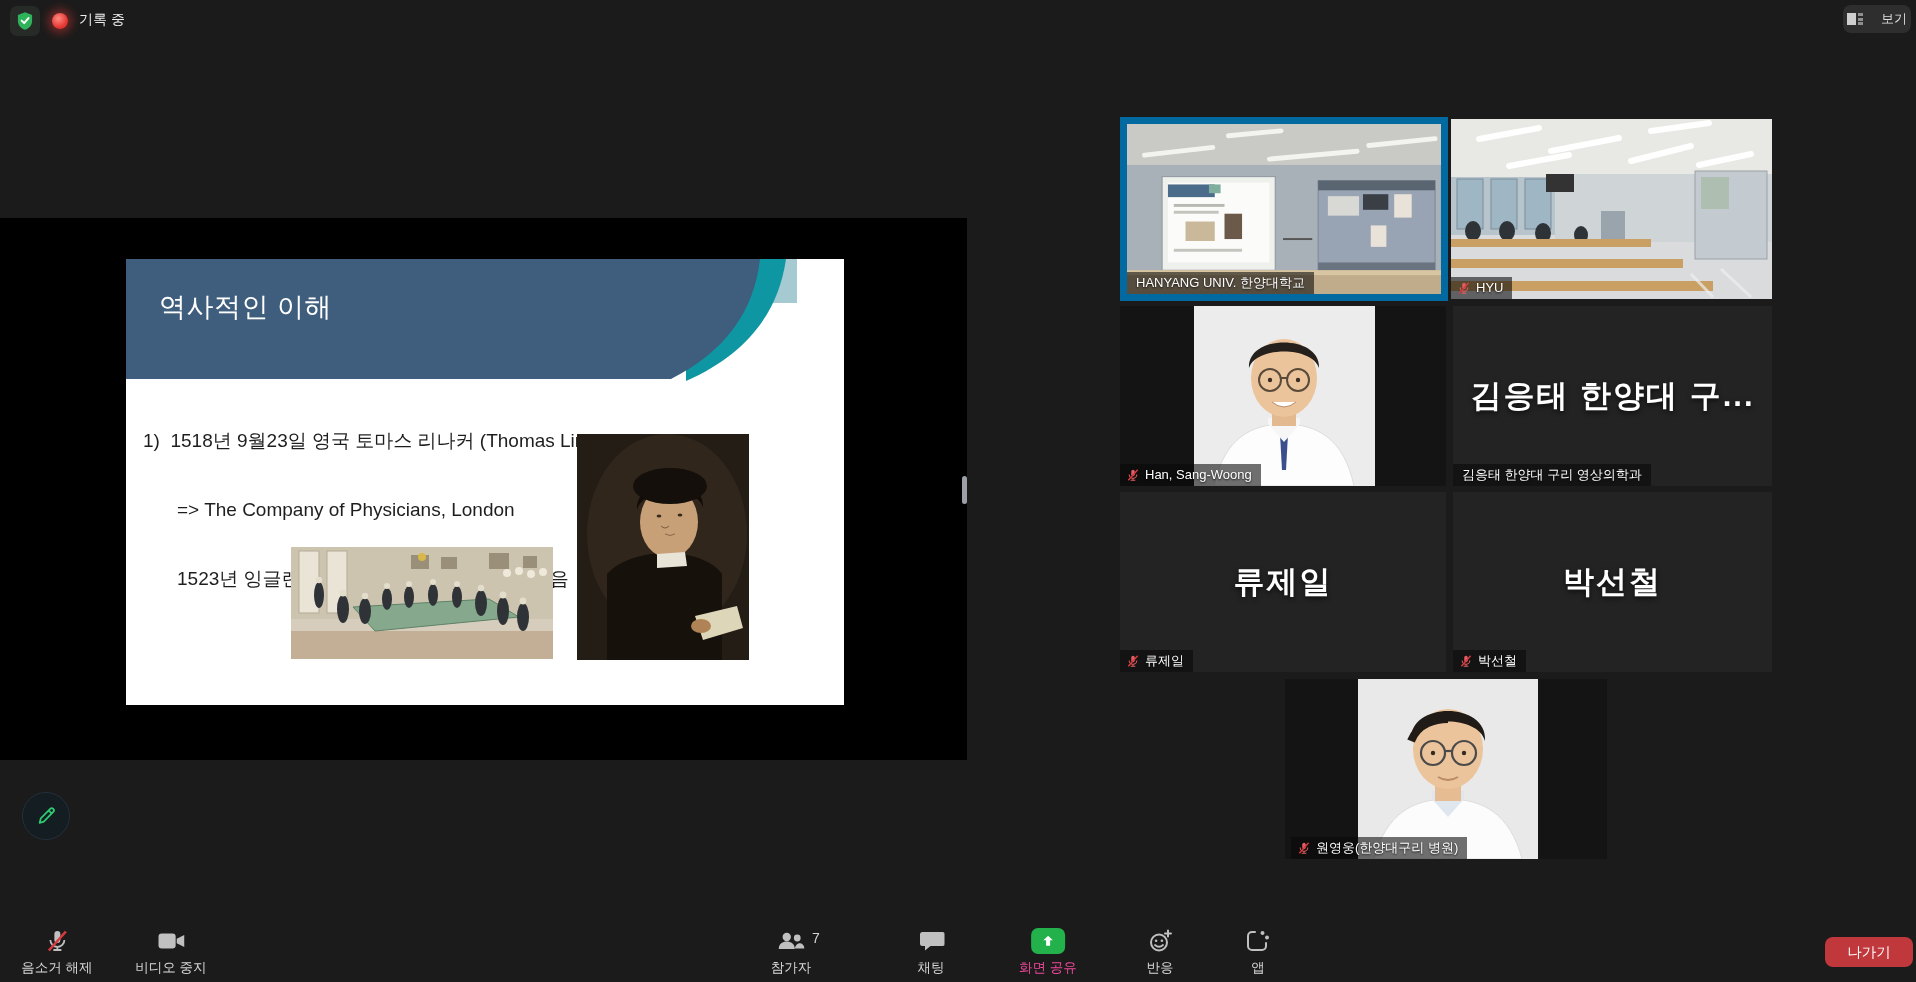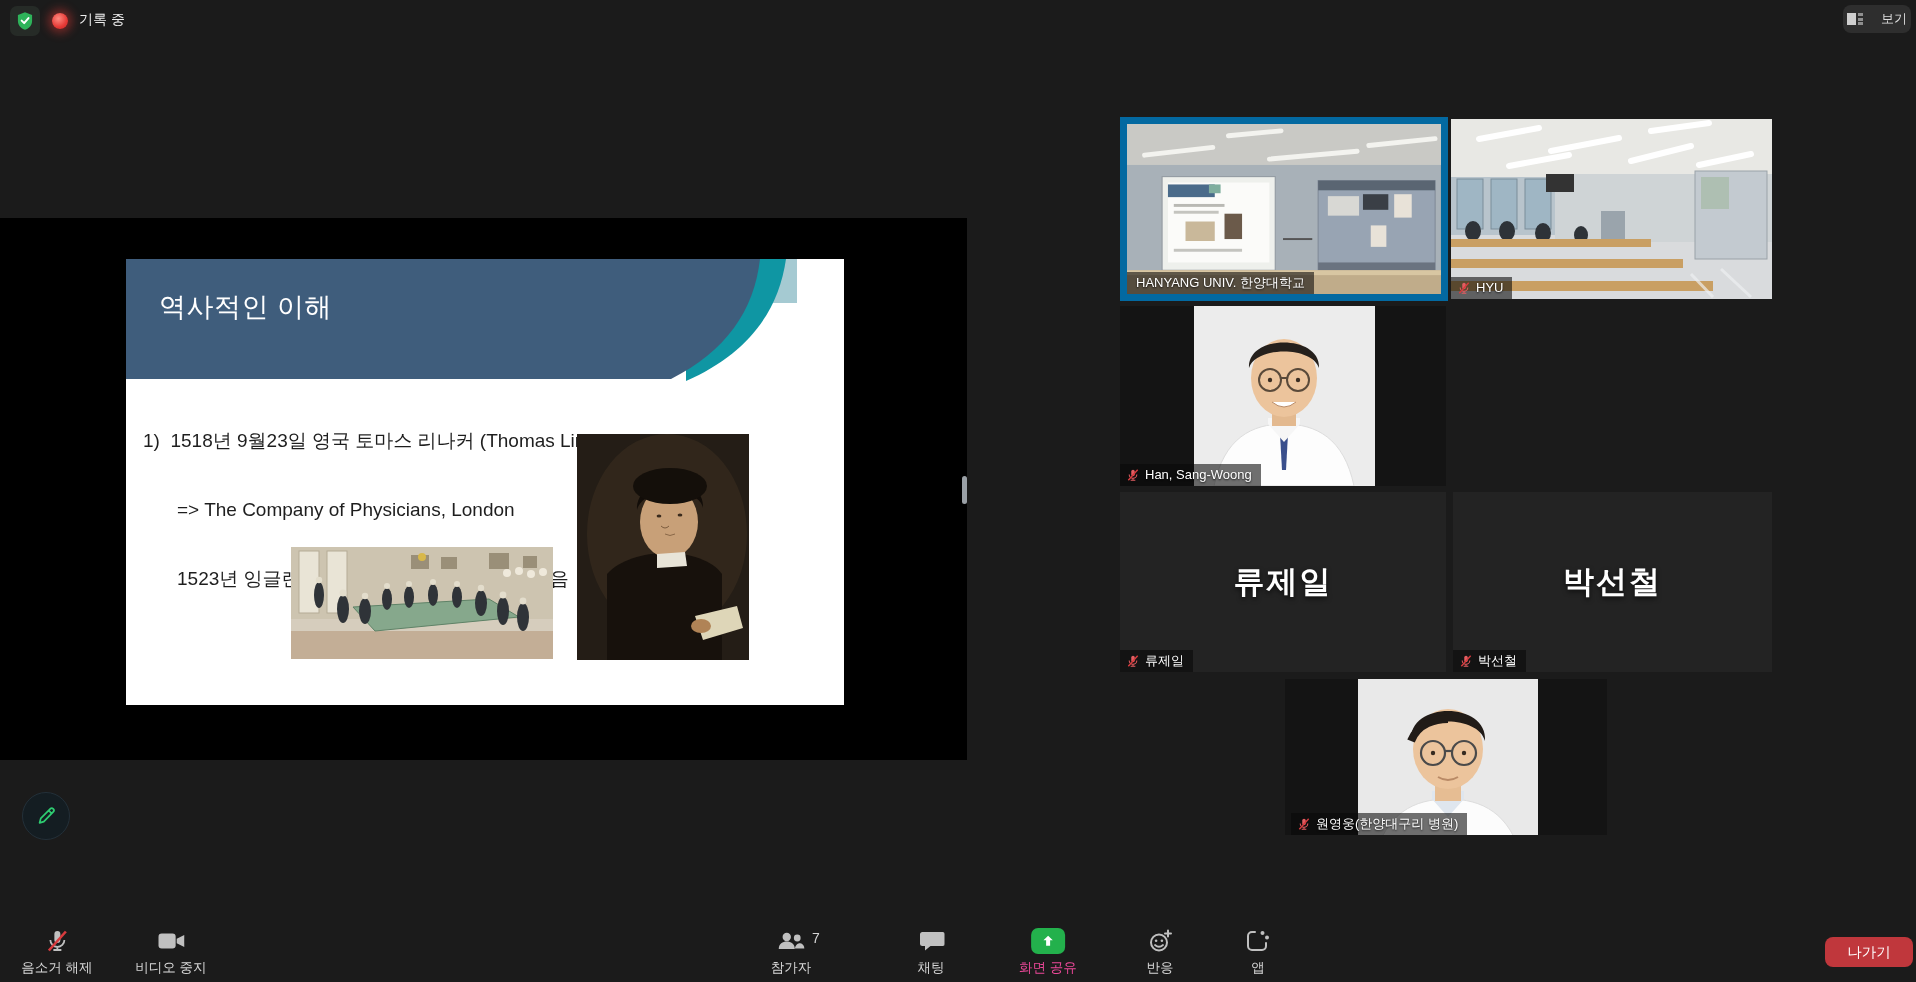--- a/index.html
+++ b/index.html
@@ -270,20 +270,24 @@
     <div class="vlabel">
       <svg width="14" height="14" viewBox="0 0 24 24">
         <rect x="9" y="3" width="6" height="11" rx="3" fill="#e25d61"></rect>
         <path d="M5.5,11 a6.5,6.5 0 0 0 13,0 M12,17.5 V21 M8,21 h8" fill="none" stroke="#e25d61" stroke-width="1.8"></path>
         <line x1="4" y1="21" x2="20" y2="3" stroke="#d83b3e" stroke-width="2.4"></line>
       </svg>
       <span>HYU</span>
     </div>
   </div>
 
+  <div class="tile" style="left:1453px;top:306px;width:319px;height:180px;background:#232323;">
+    <div class="big-name">김응태 한양대 구...</div>
+    <div class="vlabel noicon">김응태 한양대 구리 영상의학과</div>
+  </div>
 
   <div class="tile" style="left:1120px;top:492px;width:326px;height:180px;background:#232323;">
     <div class="big-name">류제일</div>
     <div class="vlabel">
       <svg width="14" height="14" viewBox="0 0 24 24">
         <rect x="9" y="3" width="6" height="11" rx="3" fill="#e25d61"></rect>
         <path d="M5.5,11 a6.5,6.5 0 0 0 13,0 M12,17.5 V21 M8,21 h8" fill="none" stroke="#e25d61" stroke-width="1.8"></path>
         <line x1="4" y1="21" x2="20" y2="3" stroke="#d83b3e" stroke-width="2.4"></line>
       </svg>
       <span>류제일</span>
@@ -295,21 +299,21 @@
     <div class="vlabel">
       <svg width="14" height="14" viewBox="0 0 24 24">
         <rect x="9" y="3" width="6" height="11" rx="3" fill="#e25d61"></rect>
         <path d="M5.5,11 a6.5,6.5 0 0 0 13,0 M12,17.5 V21 M8,21 h8" fill="none" stroke="#e25d61" stroke-width="1.8"></path>
         <line x1="4" y1="21" x2="20" y2="3" stroke="#d83b3e" stroke-width="2.4"></line>
       </svg>
       <span>박선철</span>
     </div>
   </div>
 
-  <div class="tile" style="left:1285px;top:679px;width:322px;height:156px;background:#141414;">
+  <div class="tile" style="left:1285px;top:679px;width:322px;height:180px;background:#141414;">
     <svg style="position:absolute;left:73px;top:0" width="180" height="180" viewBox="0 0 180 180">
       <rect width="180" height="180" fill="#e9e9e9"></rect>
       <path d="M16,180 C28,134 56,120 90,120 C124,120 152,134 164,180 Z" fill="#fcfcfc" stroke="#ddd"></path>
       <path d="M74,120 L90,138 L106,120 L106,112 L74,112 Z" fill="#dfe6ee"></path>
       <rect x="77" y="98" width="26" height="24" fill="#e6bd93"></rect>
       <ellipse cx="90" cy="70" rx="35" ry="40" fill="#ecc49c"></ellipse>
       <path d="M53,62 C50,22 130,22 127,62 C120,36 60,36 53,62 Z" fill="#211b17"></path>
       <path d="M53,62 C60,44 78,40 90,40" fill="none" stroke="#211b17" stroke-width="8"></path>
       <circle cx="75" cy="74" r="12" fill="none" stroke="#4a4a4a" stroke-width="2.2"></circle>
       <circle cx="106" cy="74" r="12" fill="none" stroke="#4a4a4a" stroke-width="2.2"></circle>

